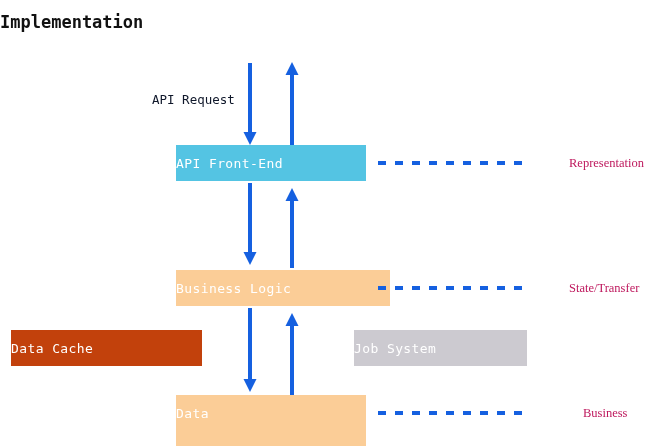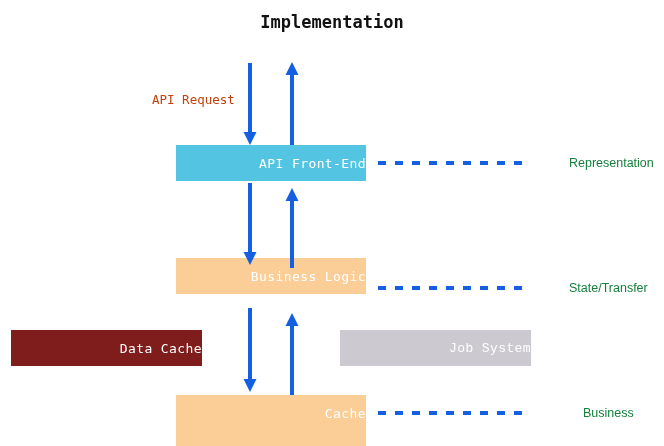--- a/index.html
+++ b/index.html
@@ -19,75 +19,75 @@
     left: 0;
     top: 0;
     width: 664px;
     height: 446px;
   }
   .title {
     position: absolute;
     left: 0;
     top: 12px;
     width: 664px;
-    text-align: center;
+    text-align: left;
     font-size: 17px;
     font-weight: bold;
     color: #111111;
     letter-spacing: 0px;
     font-family: "DejaVu Sans Mono", "Liberation Mono", monospace;
   }
   .node {
     position: absolute;
     display: flex;
     align-items: center;
-    justify-content: flex-end;
+    justify-content: flex-start;
     color: #ffffff;
     font-size: 13px;
     font-family: "DejaVu Sans Mono", "Liberation Mono", monospace;
     letter-spacing: 0.4px;
     box-sizing: border-box;
     white-space: nowrap;
   }
   .node-api-front-end {
     left: 176px; top: 145px; width: 190px; height: 36px;
   }
   .node-api-cache {
     left: 11px; top: 205px; width: 191px; height: 36px;
   }
   .node-business-logic {
-    left: 176px; top: 258px; width: 190px; height: 36px; padding-left: 36px;
+    left: 176px; top: 270px; width: 214px; height: 36px;
   }
   .node-data-cache {
     left: 11px; top: 330px; width: 191px; height: 36px;
   }
   .node-job-system {
-    left: 340px; top: 330px; width: 191px; height: 36px; font-family: Liberation Mono, monospace;
+    left: 354px; top: 330px; width: 173px; height: 36px;
   }
   .node-data {
     left: 176px; top: 395px; width: 190px; height: 51px;
     align-items: flex-start;
     padding-top: 11px;
   }
 
   .flow-label {
     position: absolute;
     font-size: 12.5px;
-    color: #c2410c;
+    color: #0f172a;
     font-family: "DejaVu Sans Mono", "Liberation Mono", monospace;
     white-space: nowrap;
   }
   .label-api-request { left: 152px; top: 92px; }
   .label-api-response { left: 299px; top: 92px; }
 
   .side-label {
     position: absolute;
     font-size: 12.5px;
-    color: #15803d;
-    font-family: Liberation Sans, sans-serif;
+    color: #be185d;
+    font-family: Liberation Serif, serif;
     white-space: nowrap;
     padding-left: 32px;
   }
   .label-representation { left: 537px; top: 156px; }
   .label-state-transfer { left: 537px; top: 281px; text-align: right; }
   .label-resource       { left: 551px; top: 406px; }
 
   svg.arrows {
     position: absolute;
     left: 0; top: 0;
@@ -101,28 +101,28 @@
 <div id="diagram">
 
   <div class="title">Implementation</div>
 
   <div class="node node-api-front-end" style="background: rgb(84, 196, 227);">
     <span>API Front-End</span>
   </div>
   <div class="node node-business-logic" style="background: rgb(251, 205, 151);">
     <span>Business Logic</span>
   </div>
-  <div class="node node-data-cache" style="background: #7f1d1d;">
+  <div class="node node-data-cache" style="background: #c2410c;">
     <span>Data Cache</span>
   </div>
   <div class="node node-job-system" style="background: rgb(204, 202, 208);">
     <span>Job System</span>
   </div>
   <div class="node node-data" style="background: rgb(251, 205, 151);">
-    <span>Cache</span>
+    <span>Data</span>
   </div>
 
   <div class="flow-label label-api-request">API Request</div>
 
   <div class="side-label label-representation">Representation</div>
   <div class="side-label label-state-transfer">State/Transfer</div>
   <div class="side-label label-resource">Business</div>
 
   <svg class="arrows" viewBox="0 0 664 446" xmlns="http://www.w3.org/2000/svg">
     <g id="arrow-group">

